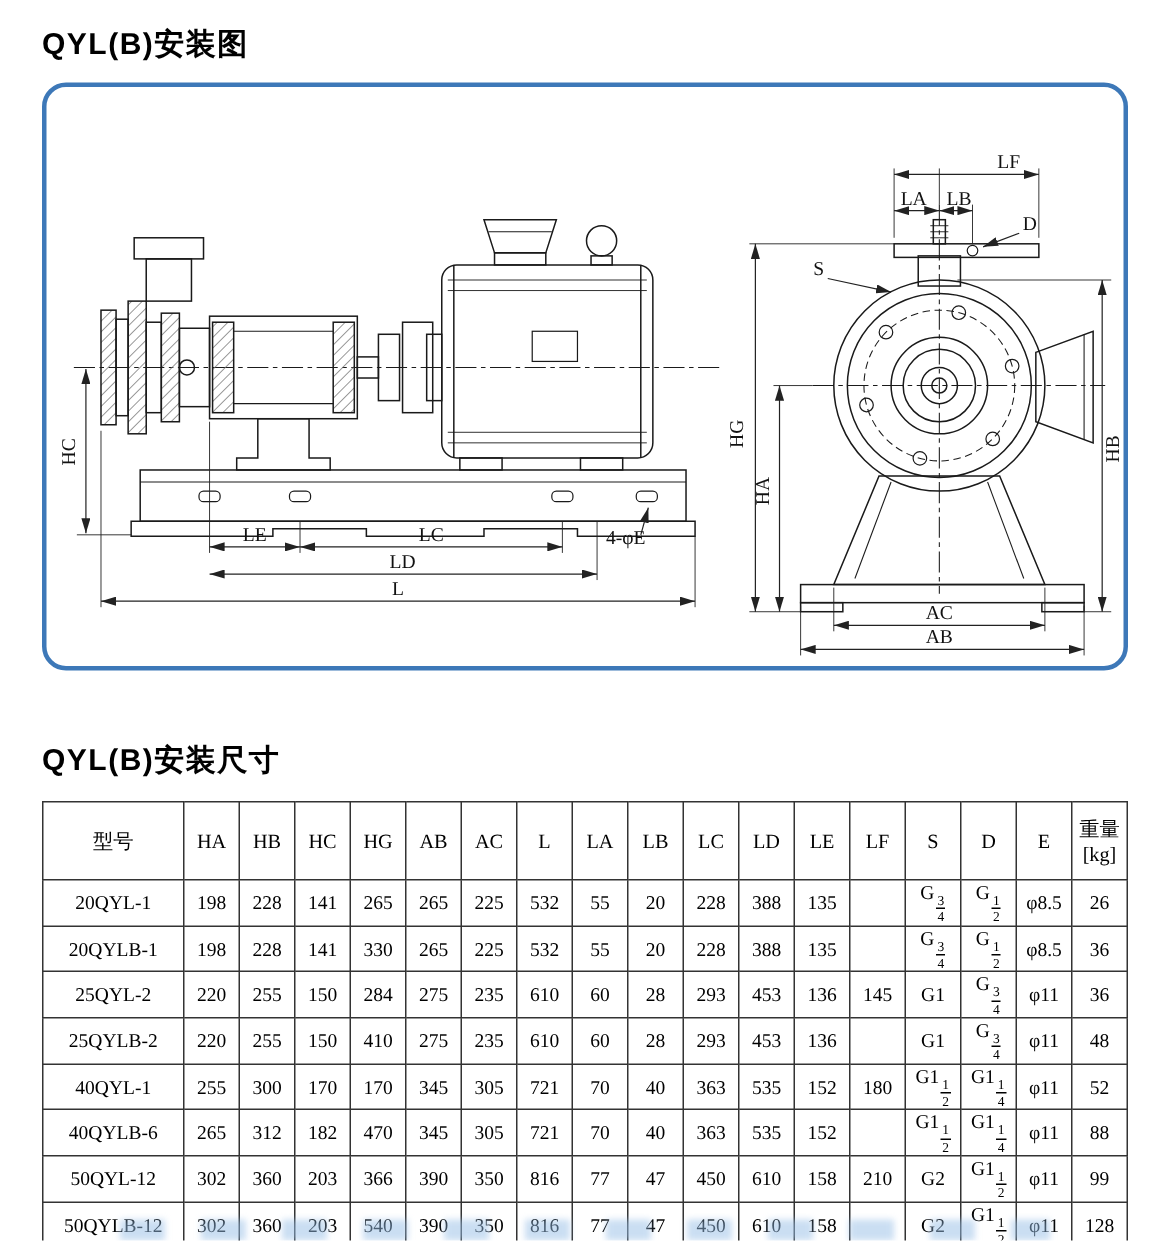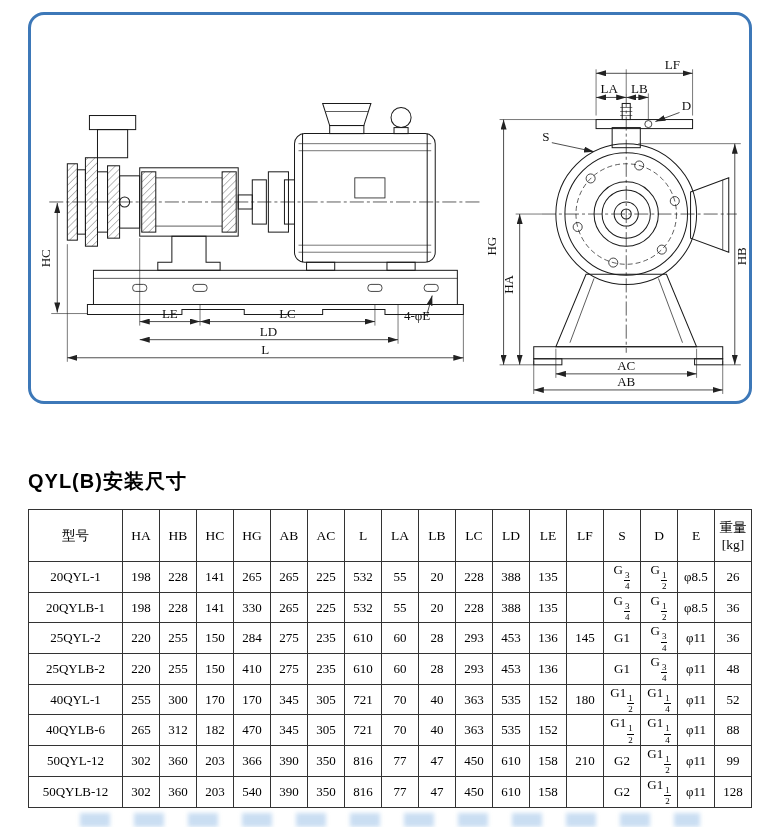--- a/index.html
+++ b/index.html
@@ -2,41 +2,42 @@
 <html><head>
 <meta charset="utf-8">
 <style>
   *{box-sizing:border-box;margin:0;padding:0}
   html,body{background:#fff}
   body{width:780px;height:827px;position:relative;overflow:hidden;color:#000;
        font-family:"Liberation Sans",sans-serif}
   .page{padding:12px 28px 0}
   .title{font-size:20px;font-weight:bold;letter-spacing:1px;color:#000}
   #title1{margin:4px 0 12px}
-  #title2{margin:64px 0 14px}
+  #title2{margin:46px 0 14px}
   .panel{border:3px solid #3d78b8;border-radius:16px;height:392px;position:relative;background:#fff}
   .panel svg{position:absolute;left:0;top:0;width:100%;height:100%}
   table{width:100%;border-collapse:collapse;table-layout:fixed;
         font-family:"Liberation Serif",serif;font-size:13px}
   th,td{border:1px solid #333;text-align:center;vertical-align:middle;height:28px;padding:0;overflow:hidden}
   thead th{height:52px;font-weight:normal;white-space:pre-line;font-size:13.5px}
   col.model{width:94px}
   .frac{display:inline-flex;flex-direction:column;vertical-align:-4px;font-size:9px;
         line-height:1.15;text-align:center;margin-left:1px}
   .frac .fn{border-bottom:1px solid #000;padding:0 1px}
   .watermark{position:absolute;left:80px;right:80px;bottom:0;height:14px;pointer-events:none;
     background:repeating-linear-gradient(90deg, rgba(150,190,230,.5) 0 30px, rgba(255,255,255,0) 30px 54px);
     filter:blur(2px)}
   svg text{font-family:"Liberation Serif",serif;font-size:13px;fill:#111;stroke:none}
 </style>
 </head>
 <body>
 
 <div class="page">
 
+  <h1 class="title" id="title1">QYL(B)安装图</h1>
 
   <div class="panel">
     <svg viewBox="0 0 714 384">
       <defs>
         <marker id="arw" viewBox="0 0 10 6" refX="10" refY="3" markerWidth="10" markerHeight="6" markerUnits="userSpaceOnUse" orient="auto-start-reverse">
           <path d="M0,0 L10,3 L0,6 Z" fill="#222"></path>
         </marker>
         <pattern id="hat" width="5" height="5" patternUnits="userSpaceOnUse" patternTransform="rotate(45)">
           <line x1="0" y1="0" x2="0" y2="5" stroke="#777" stroke-width="1"></line>
         </pattern>

